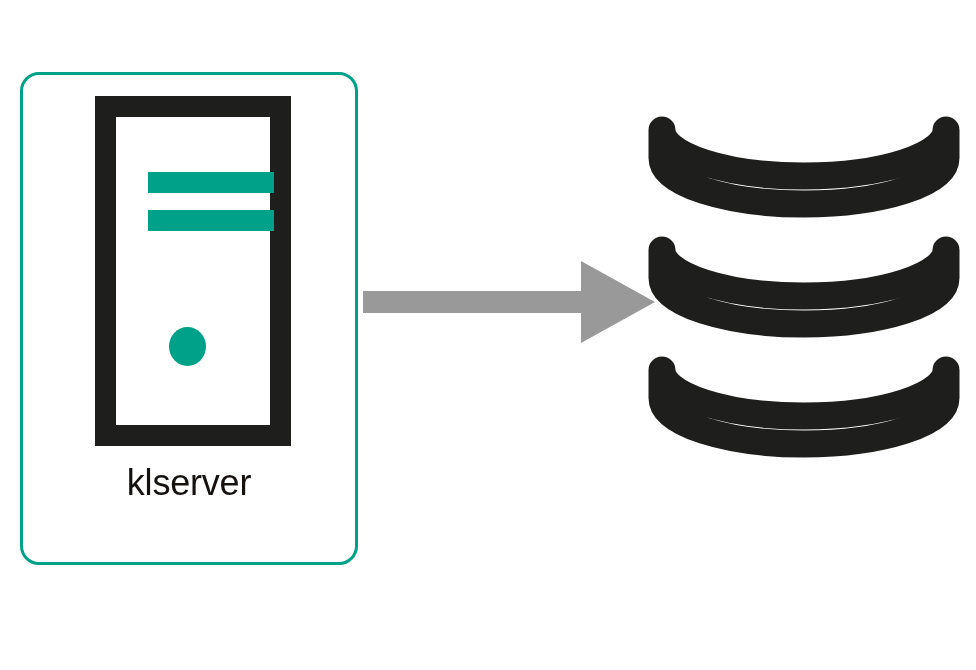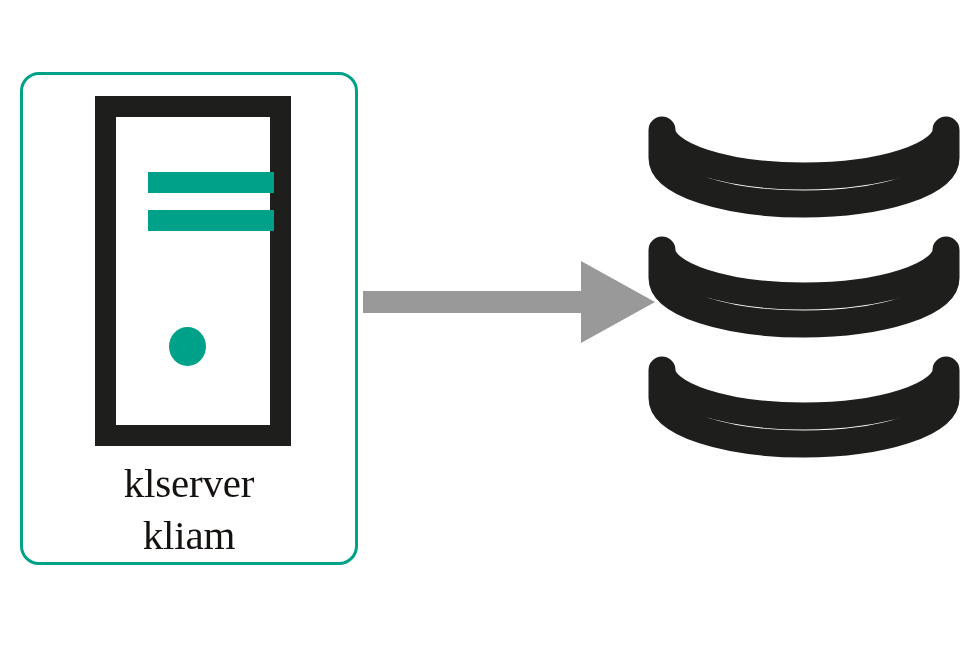--- a/index.html
+++ b/index.html
@@ -71,23 +71,23 @@
   }
 
   
   .card-label {
     position: absolute;
     left: 0;
     right: 0;
     top: 382px;
     text-align: center;
     color: #14110f;
-    font-size: 41px;
+    font-size: 36px;
     line-height: 52px;
-    font-family: Liberation Serif, serif;
+    font-family: Liberation Sans, sans-serif;
     letter-spacing: -0.2px;
     white-space: nowrap;
   }
   .card-label .line {
     display: block;
   }
 
   
   .flow-arrow {
     position: absolute;
@@ -114,21 +114,20 @@
   <div class="server-card">
 
     <div class="tower">
       <div class="tower-bar bar-1"></div>
       <div class="tower-bar bar-2"></div>
       <div class="tower-led"></div>
     </div>
 
     <div class="card-label">
       <span class="line">klserver</span>
-      <span class="line">kliam</span>
     </div>
 
   </div>
 
   <svg class="flow-arrow" viewBox="0 0 294 94">
     <polygon points="0,36 218,36 218,6 292,47 218,88 218,58 0,58" fill="#999999"></polygon>
   </svg>
 
   <svg class="database" viewBox="0 0 312 364">
     <g fill="none" stroke="#1e1e1c" stroke-width="27" stroke-linejoin="round">

